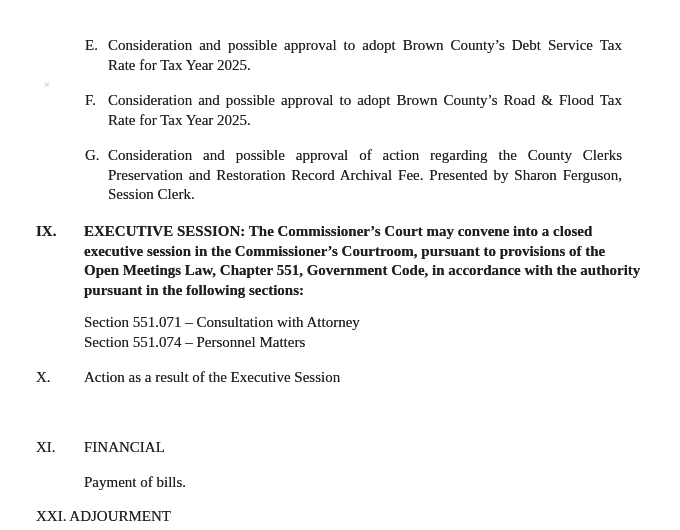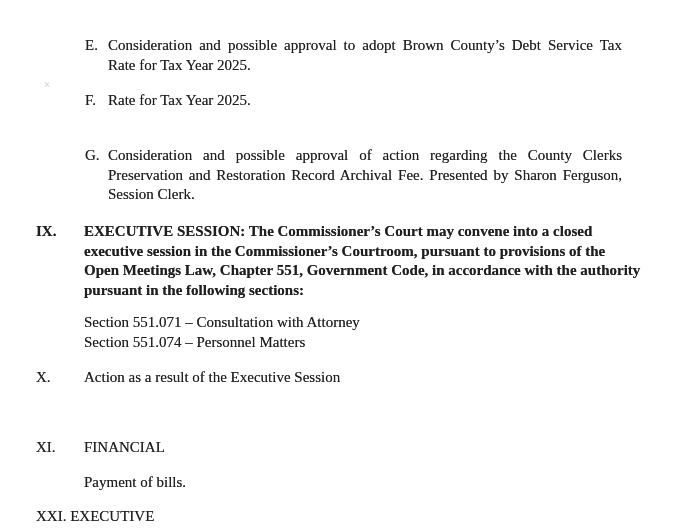--- a/index.html
+++ b/index.html
@@ -46,20 +46,21 @@
     <span class="ltr">E.</span>
     <div class="lines">
       <div class="jline">Consideration and possible approval to adopt Brown County’s Debt Service Tax</div>
       <div class="lline">Rate for Tax Year 2025.</div>
     </div>
   </div>
 
   <div class="block lettered" style="top:91px;">
     <span class="ltr">F.</span>
     <div class="lines">
+      <div class="jline">Consideration and possible approval to adopt Brown County’s Road &amp; Flood Tax</div>
       <div class="lline">Rate for Tax Year 2025.</div>
     </div>
   </div>
 
   <div class="block lettered" style="top:146px;">
     <span class="ltr">G.</span>
     <div class="lines">
       <div class="jline">Consideration and possible approval of action regarding the County Clerks</div>
       <div class="jline">Preservation and Restoration Record Archival Fee. Presented by Sharon Ferguson,</div>
       <div class="lline">Session Clerk.</div>
@@ -94,16 +95,16 @@
     <div class="lines">
       <div class="lline">FINANCIAL</div>
     </div>
   </div>
 
   <div class="block indent" style="top:473px;">
     <div class="lline">Payment of bills.</div>
   </div>
 
   <div class="block" style="top:507px;left:36px;">
-    <div class="lline">XXI. EXECUTIVE</div>
+    <div class="lline">XXI. ADJOURMENT</div>
   </div>
 
 </div>
 
 </body></html>

